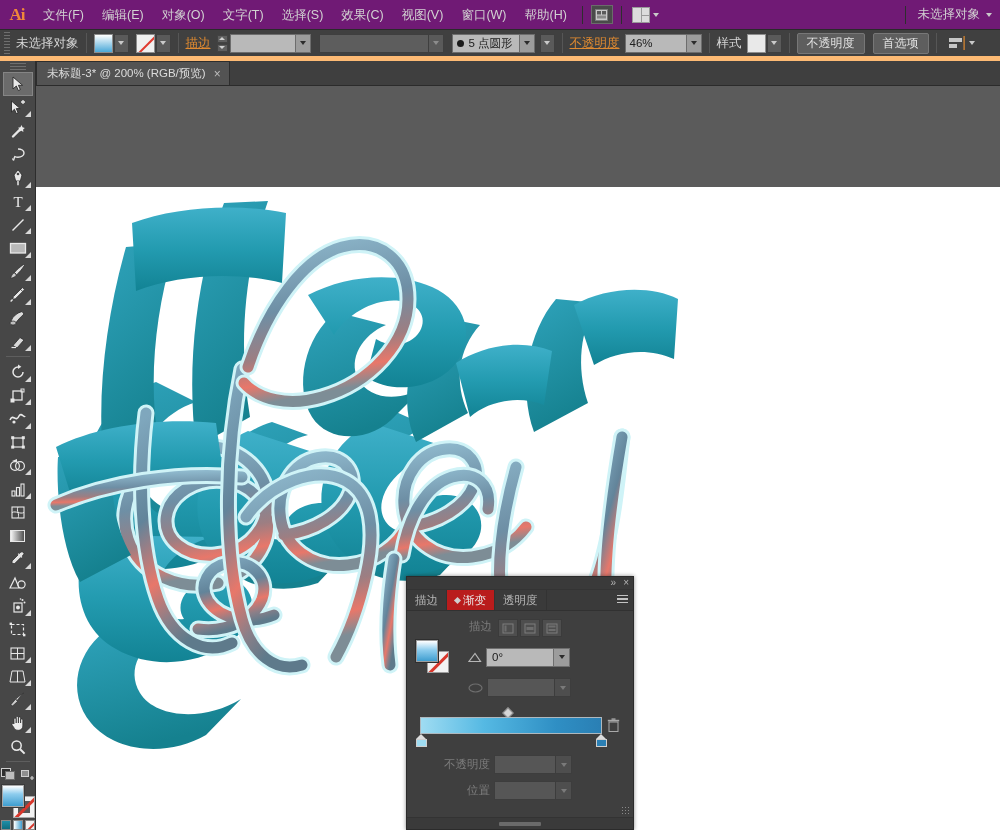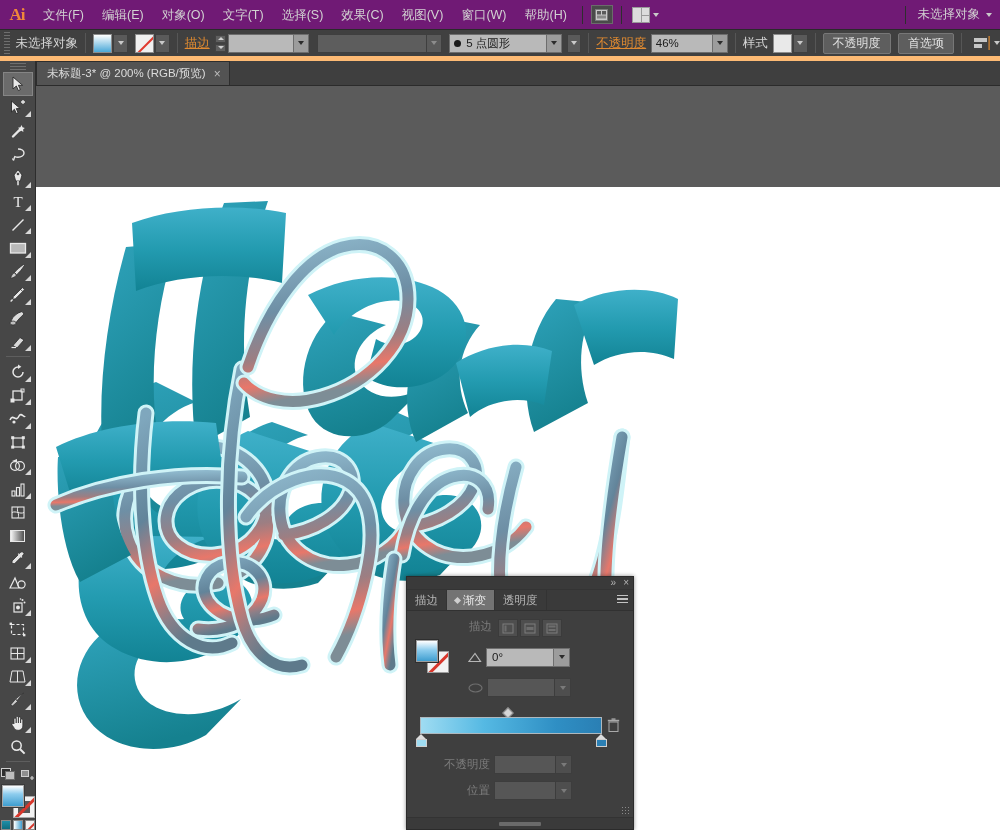--- a/index.html
+++ b/index.html
@@ -175,21 +175,21 @@
   }
   .pt-btn { color:#b4b4b4; font-size:10px; line-height:1; }
   .panel-tabs {
     height:21px; background:#3a3a3a; display:flex; align-items:stretch; position:relative;
     border-bottom:1px solid #313131;
   }
   .ptab {
     padding:0 8px; display:flex; align-items:center; gap:3px;
     font-size:11.5px; color:#b7b7b7; border-right:1px solid #333;
   }
-  .ptab.active { background:#737373; color:#eaeaea; }
+  .ptab.active { background:#b91c1c; color:#eaeaea; }
   .diamond { width:5px;height:5px;background:#cfcfcf;transform:rotate(45deg); }
   .panel-menu {
     position:absolute; right:5px; top:5px; width:11px; height:10px;
     background-image: repeating-linear-gradient(to bottom,#c3c3c3 0,#c3c3c3 1.5px, transparent 1.5px, transparent 3.5px);
   }
   .panel-body { padding:8px 9px 0 9px; }
   .pg-row { display:flex; align-items:center; margin-bottom:6px; }
   .grad-thumb {
     width:34px;height:34px;border:1px solid #8d8d8d; outline:1px solid #2f2f2f;
     background: linear-gradient(to bottom, #e9f6fc 0%, #72c2e6 45%, #2f93c8 100%);
@@ -320,21 +320,21 @@
     </div>
     <div style="width:8px"></div>
     <div style="display:flex">
       <div class="field dark" style="width:110px"></div>
       <div class="field-dd dark">
           <div class="caret-d" style="border-top-color:#8c8c8c"></div>
         </div>
     </div>
     <div style="width:8px"></div>
     <div style="display:flex">
-      <div class="field stroke-style-field" style="width:98px">
+      <div class="field stroke-style-field" style="width:68px">
         <i class="dot-round"></i>
         <span>5 点圆形</span>
       </div>
       <div class="field-dd">
           <div class="caret-d" style="border-top-color:#2c2c2c"></div>
         </div>
     </div>
     <div style="width:4px"></div>
     <div class="dd-btn" style="height:19px">
         <div class="caret-d"></div>

